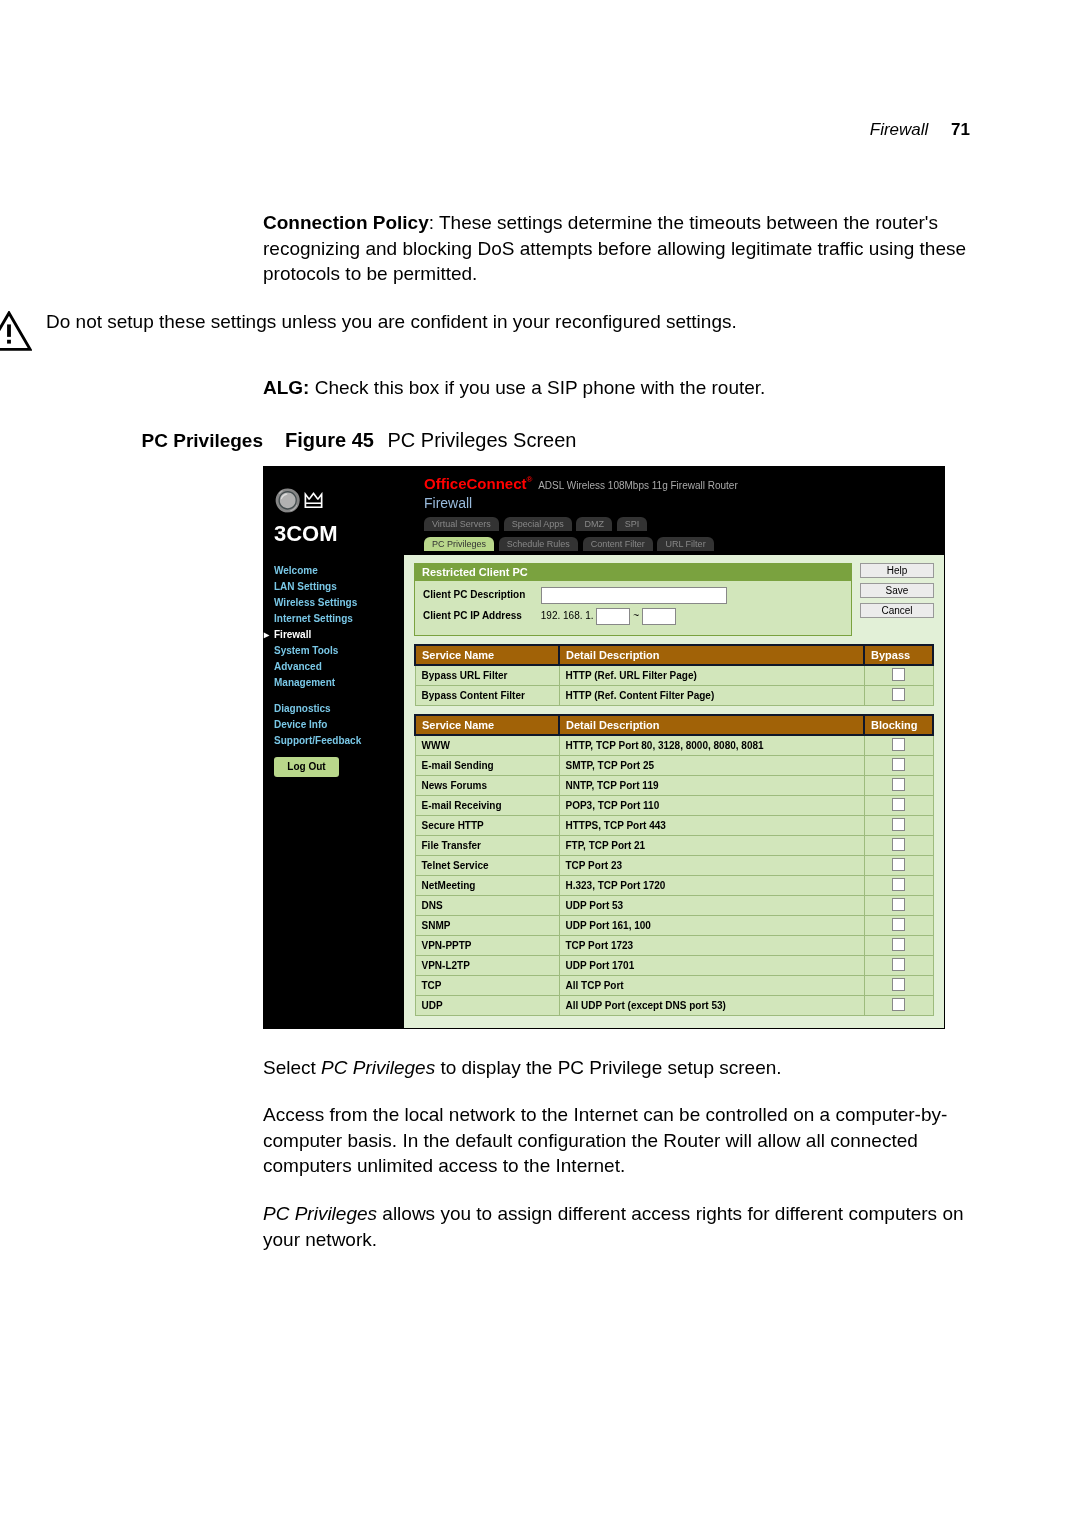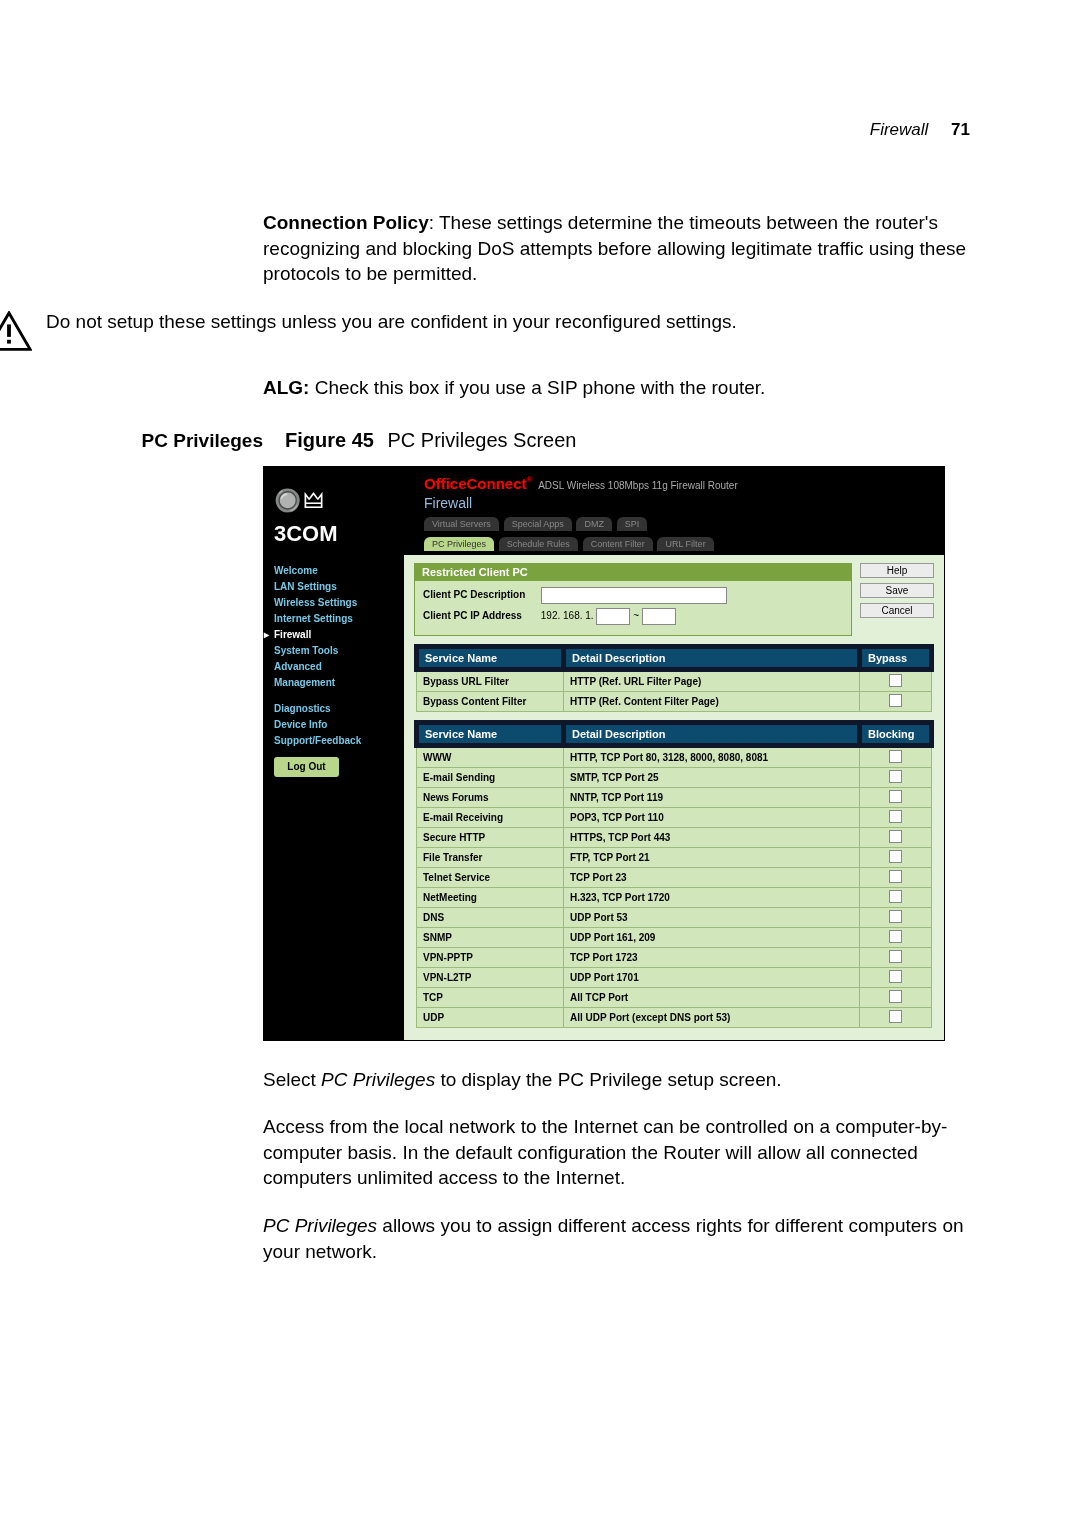--- a/index.html
+++ b/index.html
@@ -150,22 +150,22 @@
     text-align:center;padding:1px 0;margin-bottom:5px;
     font-size:10px;
   }
   .tbl{
     width:100%;
     border-collapse:collapse;
     margin-top:8px;
     font-size:10px;
   }
   .tbl th{
-    background:#0c4a6e;color:#fff;text-align:left;
-    padding:3px 6px;border:5px solid #0f172a;font-weight:bold;
+    background:#a16207;color:#fff;text-align:left;
+    padding:3px 6px;border:2px solid #0f172a;font-weight:bold;
     font-size:11px;
   }
   .tbl td{
     background:#d2e6bb;
     padding:2px 6px;border:1px solid #9dbb7d;
     font-weight:bold;
   }
   .tbl td.c{text-align:center;}
   .cb{
     display:inline-block;width:11px;height:11px;
@@ -348,21 +348,21 @@
                 <td>H.323, TCP Port 1720</td>
                 <td class="c"><span class="cb"></span></td>
               </tr>
               <tr>
                 <td>DNS</td>
                 <td>UDP Port 53</td>
                 <td class="c"><span class="cb"></span></td>
               </tr>
               <tr>
                 <td>SNMP</td>
-                <td>UDP Port 161, 209</td>
+                <td>UDP Port 161, 100</td>
                 <td class="c"><span class="cb"></span></td>
               </tr>
               <tr>
                 <td>VPN-PPTP</td>
                 <td>TCP Port 1723</td>
                 <td class="c"><span class="cb"></span></td>
               </tr>
               <tr>
                 <td>VPN-L2TP</td>
                 <td>UDP Port 1701</td>

